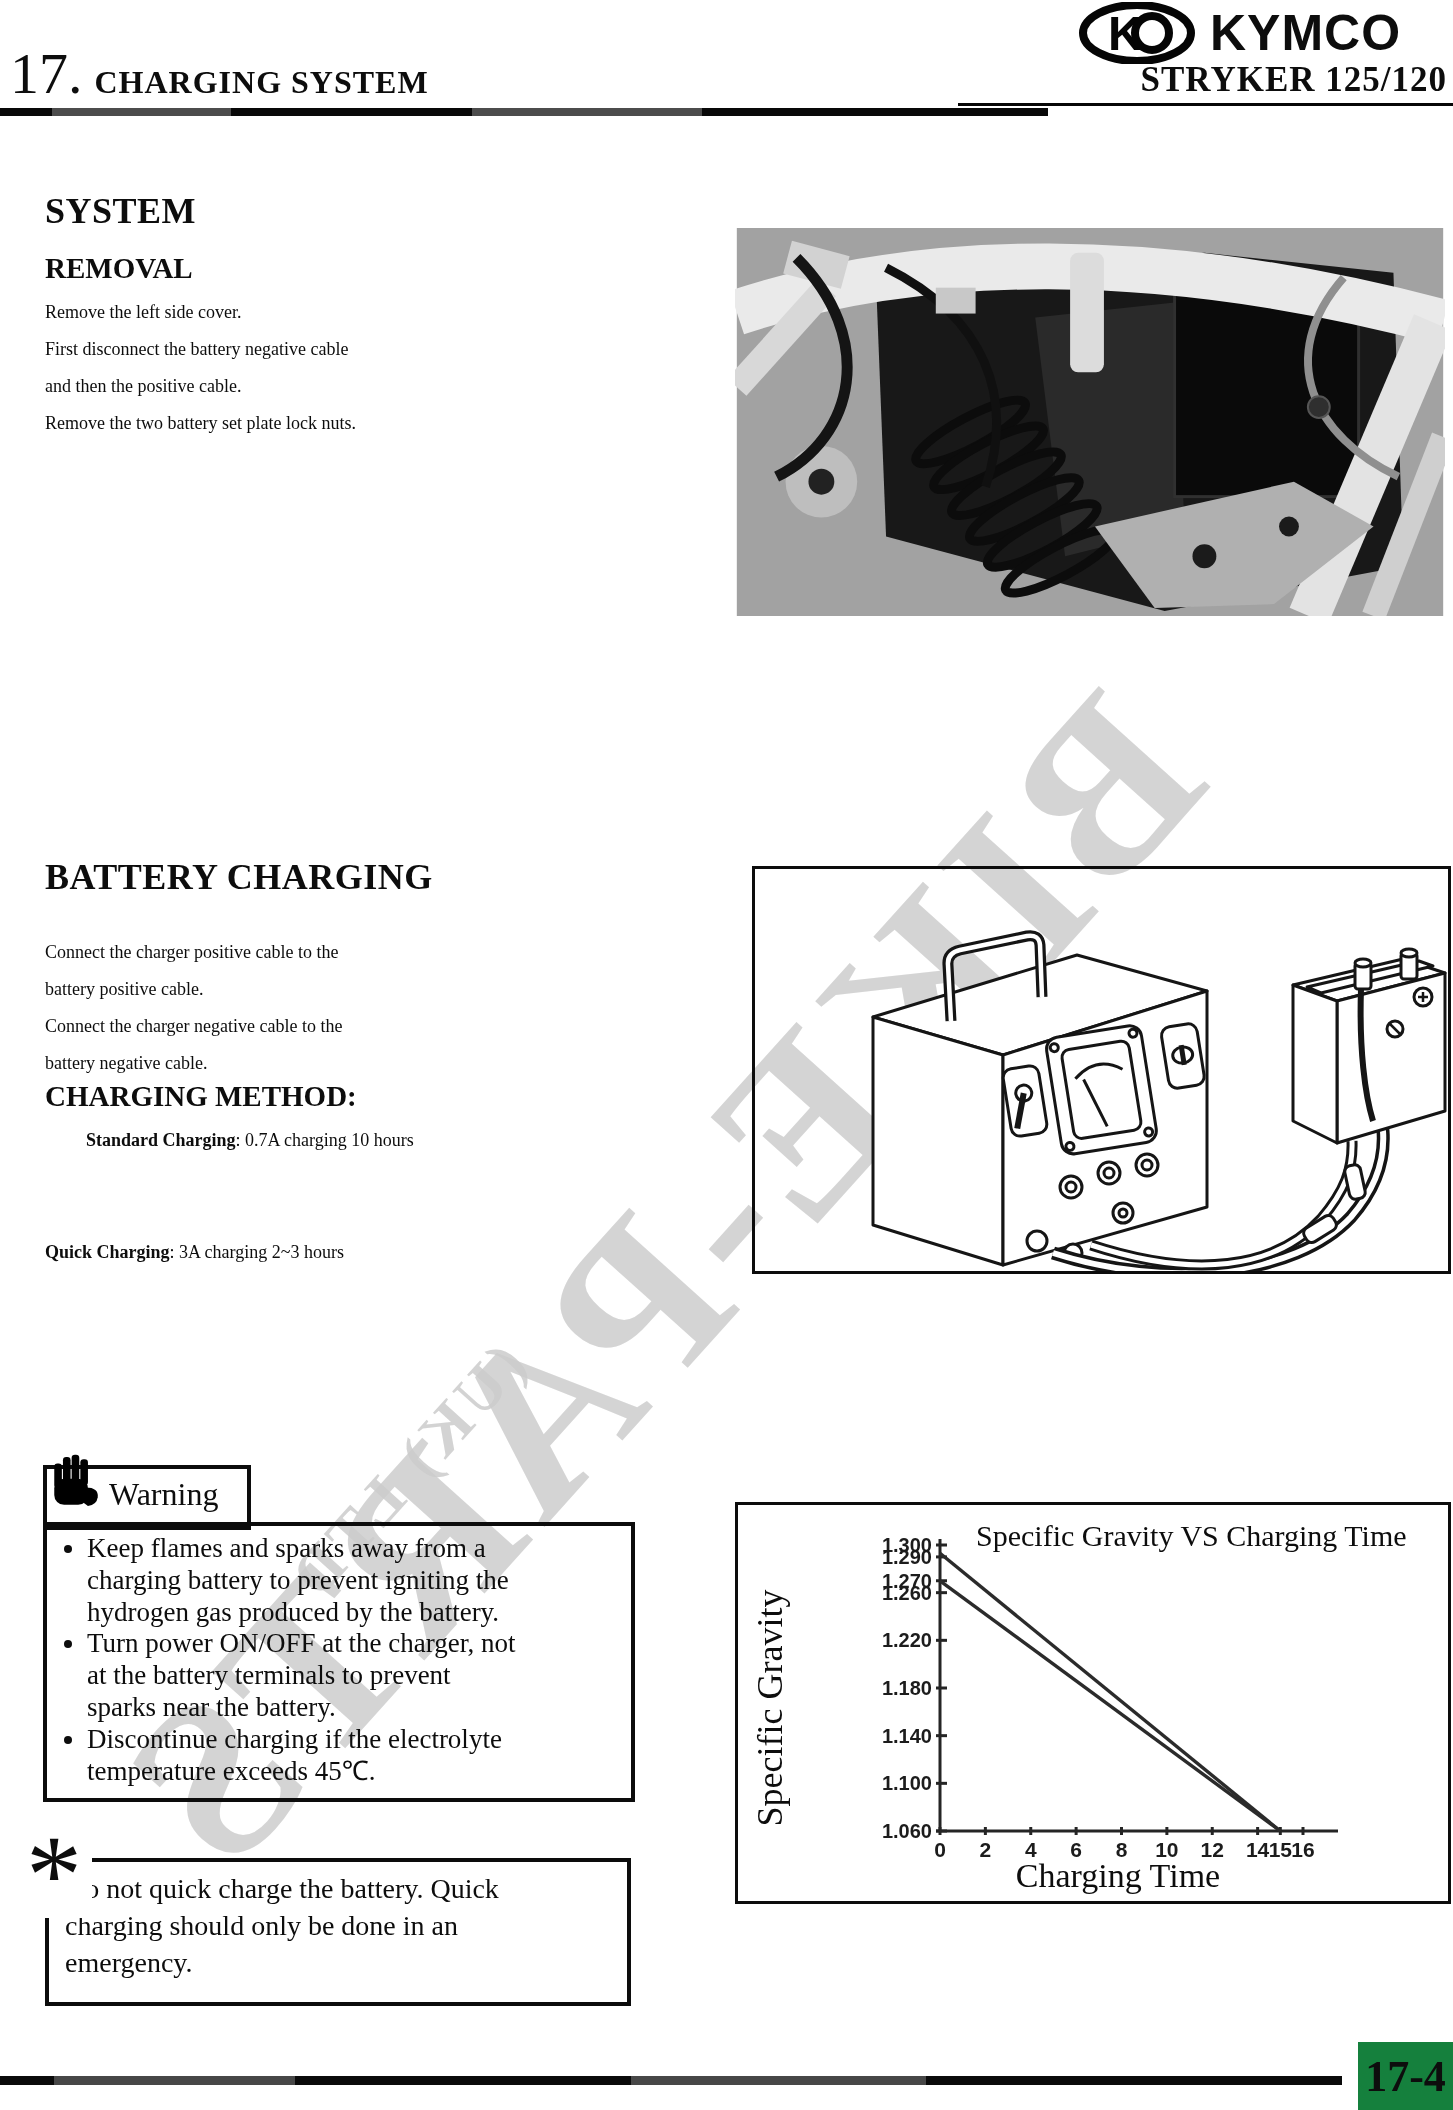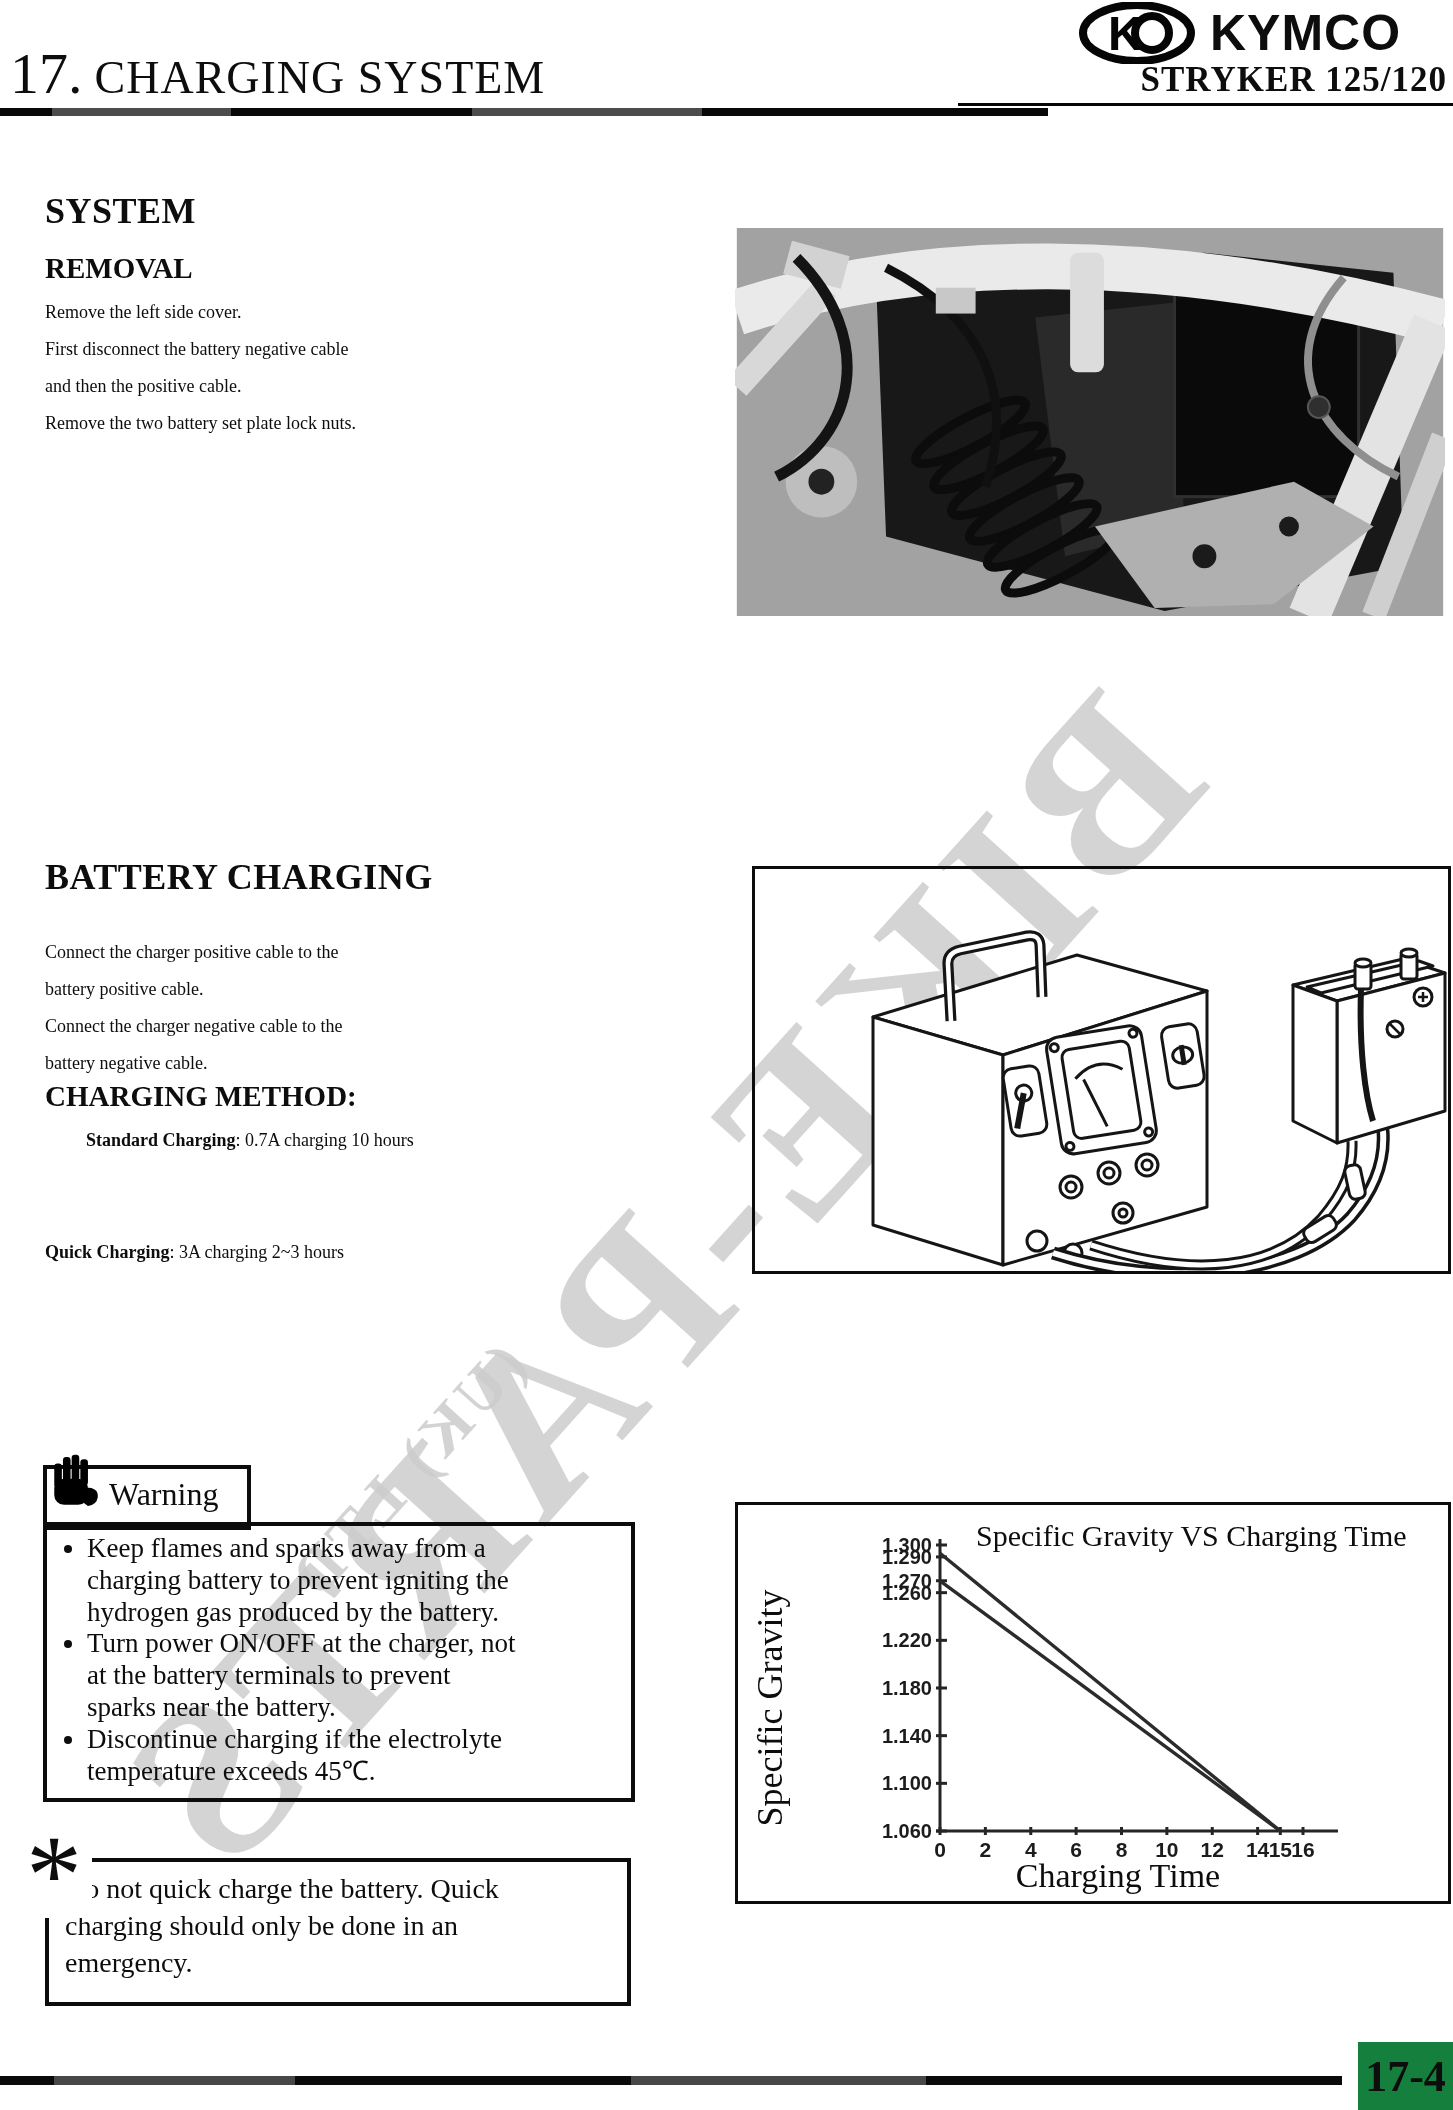--- a/index.html
+++ b/index.html
@@ -10,21 +10,21 @@
   .wm{z-index:0;transform-origin:0 50%;pointer-events:none;}
   .wm-big{left:165px;top:1700px;transform:rotate(-48deg);}
   .wm-big span{display:inline-block;transform:scaleX(-1);
     font-weight:bold;font-size:230px;letter-spacing:10px;color:#c9c9c9;opacity:.78;white-space:nowrap;}
   .wm-small{left:300px;top:1555px;transform:rotate(-48deg);}
   .wm-small span{display:inline-block;transform:scaleX(-1);
     font-weight:bold;font-size:62px;letter-spacing:6px;color:#cccccc;opacity:.85;white-space:nowrap;}
   
   .chapter{left:10px;top:40px;display:flex;align-items:baseline;gap:12px;}
   .chapnum{font-size:58px;font-weight:normal;}
-  .chaptitle{font-size:46px;font-weight:normal;letter-spacing:1px;}
+  .chaptitle{font-size:32px;font-weight:bold;letter-spacing:1px;}
   .brandrow{left:1078px;top:2px;display:flex;align-items:center;gap:14px;}
   .brandname{font-family:"Liberation Sans",sans-serif;font-size:50px;font-weight:bold;letter-spacing:1px;}
   .model{right:6px;top:60px;font-size:35px;font-weight:bold;letter-spacing:1px;}
   .rule-thick{left:0;top:108px;width:1048px;height:8px;background:#080808;}
   .rule-thick i{position:absolute;top:0;height:100%;background:rgba(255,255,255,.28);}
   .rule-thin{left:958px;top:103px;width:495px;height:3px;background:#060606;}
   
   .h2{font-size:36px;font-weight:bold;letter-spacing:.5px;}
   .h3{font-size:29px;font-weight:bold;}
   .body{font-size:18px;line-height:37px;}

